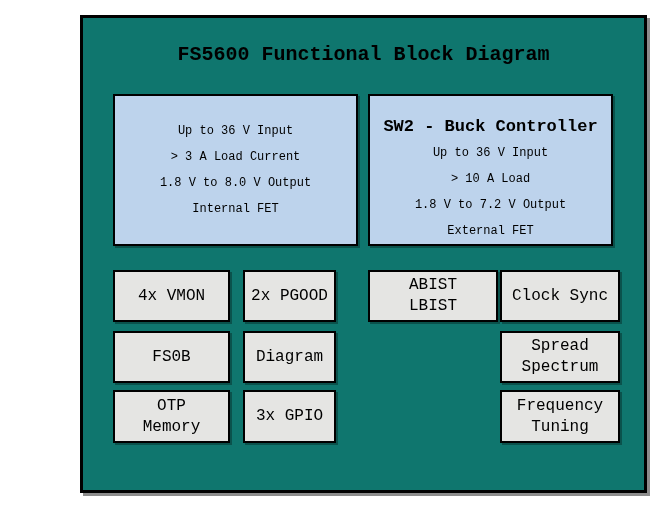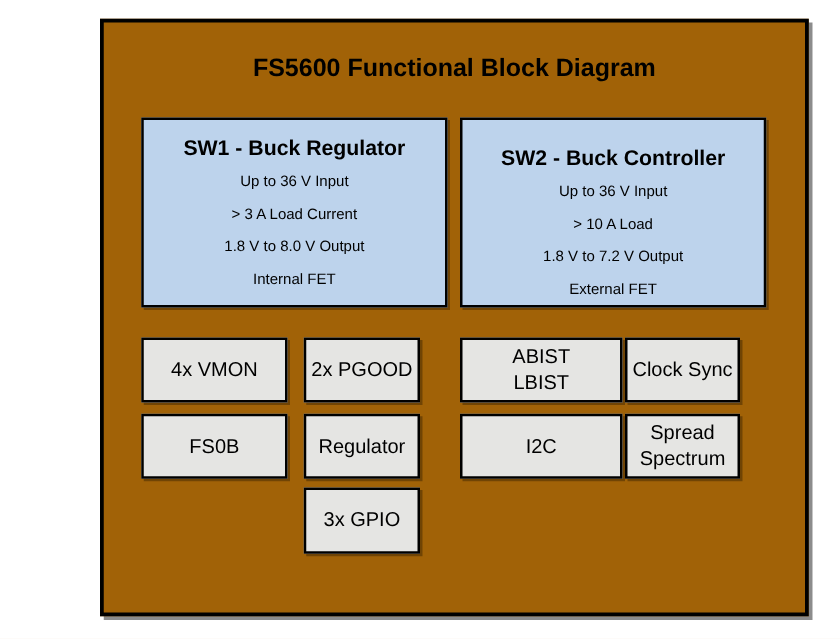--- a/index.html
+++ b/index.html
@@ -16,23 +16,24 @@
     background: #ffffff;
     overflow: hidden;
   }
   .panel {
     position: absolute;
     left: 80px;
     top: 15px;
     width: 567px;
     height: 478px;
     box-sizing: border-box;
-    background: #a16207;
+    background: #0f766e;
     border: 3px solid #000000;
     box-shadow: 3px 3px 0 rgba(0,0,0,0.45);
+    font-family: Liberation Mono, monospace;
   }
   .diagram-title {
     position: absolute;
     left: 0;
     right: 0;
     top: 24px;
     text-align: center;
     font-size: 20px;
     font-weight: bold;
     line-height: 26px;
@@ -76,36 +77,35 @@
     justify-content: center;
     text-align: center;
     font-size: 16px;
     line-height: 21px;
     white-space: pre-line;
   }
   
   .c1 { left: 30px;  width: 117px; }
   .c2 { left: 160px; width: 93px; }
   .c3 { left: 285px; width: 130px; }
-  .c4 { left: 417px; width: 92px; }
+  .c4 { left: 417px; width: 120px; }
   
   .r1 { top: 252px; height: 52px; }
   .r2 { top: 313px; height: 52px; }
   .r3 { top: 372px; height: 53px; }
 </style>
 </head>
 <body>
 
 <div id="canvas">
   <div class="panel">
 
     <div class="diagram-title">FS5600 Functional Block Diagram</div>
 
     <div class="feature-box sw1">
-      <div class="feature-title">SW1 - Buck Regulator</div>
       <div class="feature-details">Up to 36 V Input
 &gt; 3 A Load Current
 1.8 V to 8.0 V Output
 Internal FET</div>
     </div>
 
     <div class="feature-box sw2">
       <div class="feature-title">SW2 - Buck Controller</div>
       <div class="feature-details">Up to 36 V Input
 &gt; 10 A Load
@@ -113,21 +113,24 @@
 External FET</div>
     </div>
 
     <div class="function-box r1 c1">4x VMON</div>
     <div class="function-box r1 c2">2x PGOOD</div>
     <div class="function-box r1 c3">ABIST
 LBIST</div>
     <div class="function-box r1 c4">Clock Sync</div>
 
     <div class="function-box r2 c1">FS0B</div>
-    <div class="function-box r2 c2">Regulator</div>
-    <div class="function-box r2 c3">I2C</div>
+    <div class="function-box r2 c2">Diagram</div>
     <div class="function-box r2 c4">Spread
 Spectrum</div>
 
+    <div class="function-box r3 c1">OTP
+Memory</div>
     <div class="function-box r3 c2">3x GPIO</div>
+    <div class="function-box r3 c4">Frequency
+Tuning</div>
 
   </div>
 </div>
 
 </body></html>

